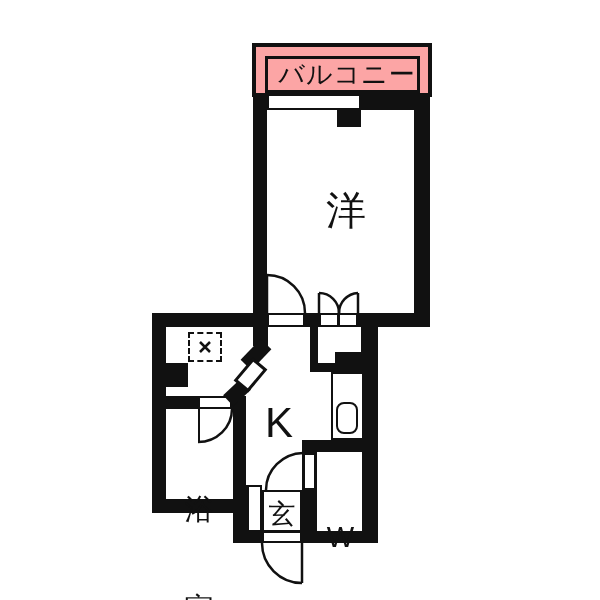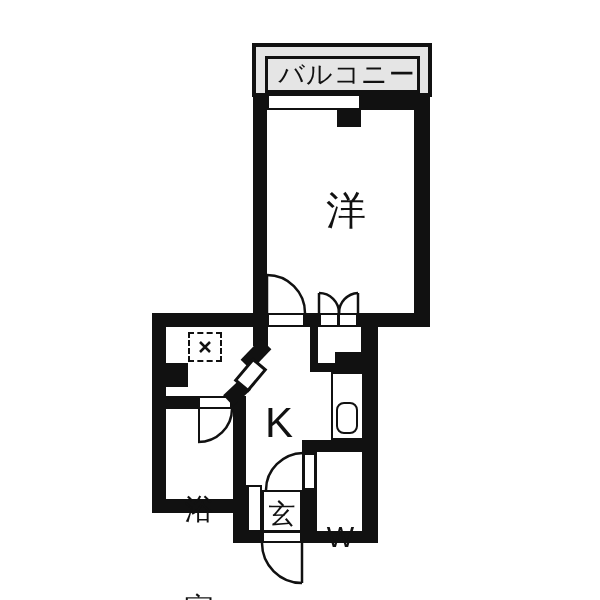--- a/index.html
+++ b/index.html
@@ -3,21 +3,21 @@
 <meta charset="utf-8">
 <style>
   html,body{margin:0;padding:0;background:#fff;}
   .stage{position:relative;width:600px;height:600px;background:var(--bg,#fff);overflow:hidden;
          font-family:"Liberation Sans","DejaVu Sans",sans-serif;}
   .w{position:absolute;background:var(--wall,#111);}
   .o{position:absolute;background:#fff;border:2px solid var(--wall,#111);box-sizing:border-box;}
   .sink{position:absolute;background:#fff;border:2.5px solid var(--wall,#111);border-radius:8px;box-sizing:border-box;}
   .dashed{position:absolute;background:#fff;border:2.5px dashed var(--wall,#111);box-sizing:border-box;}
   .lbl{position:absolute;color:var(--wall,#111);text-align:center;white-space:pre;}
-  .box{position:absolute;background:#e5e5e5;box-sizing:border-box;padding-left:9px;}
+  .box{position:absolute;background:#fca5a5;box-sizing:border-box;padding-left:9px;}
   svg.overlay{position:absolute;left:0;top:0;z-index:40;}
   .z10{z-index:10}.z20{z-index:20}.z30{z-index:30}.z50{z-index:50}
 </style>
 </head>
 <body>
 
 <div class="stage">
 
   <div class="w z10" style="left:253px;top:96px;width:177px;height:14px"></div>
   <div class="w z10" style="left:253px;top:96px;width:14px;height:231px"></div>

